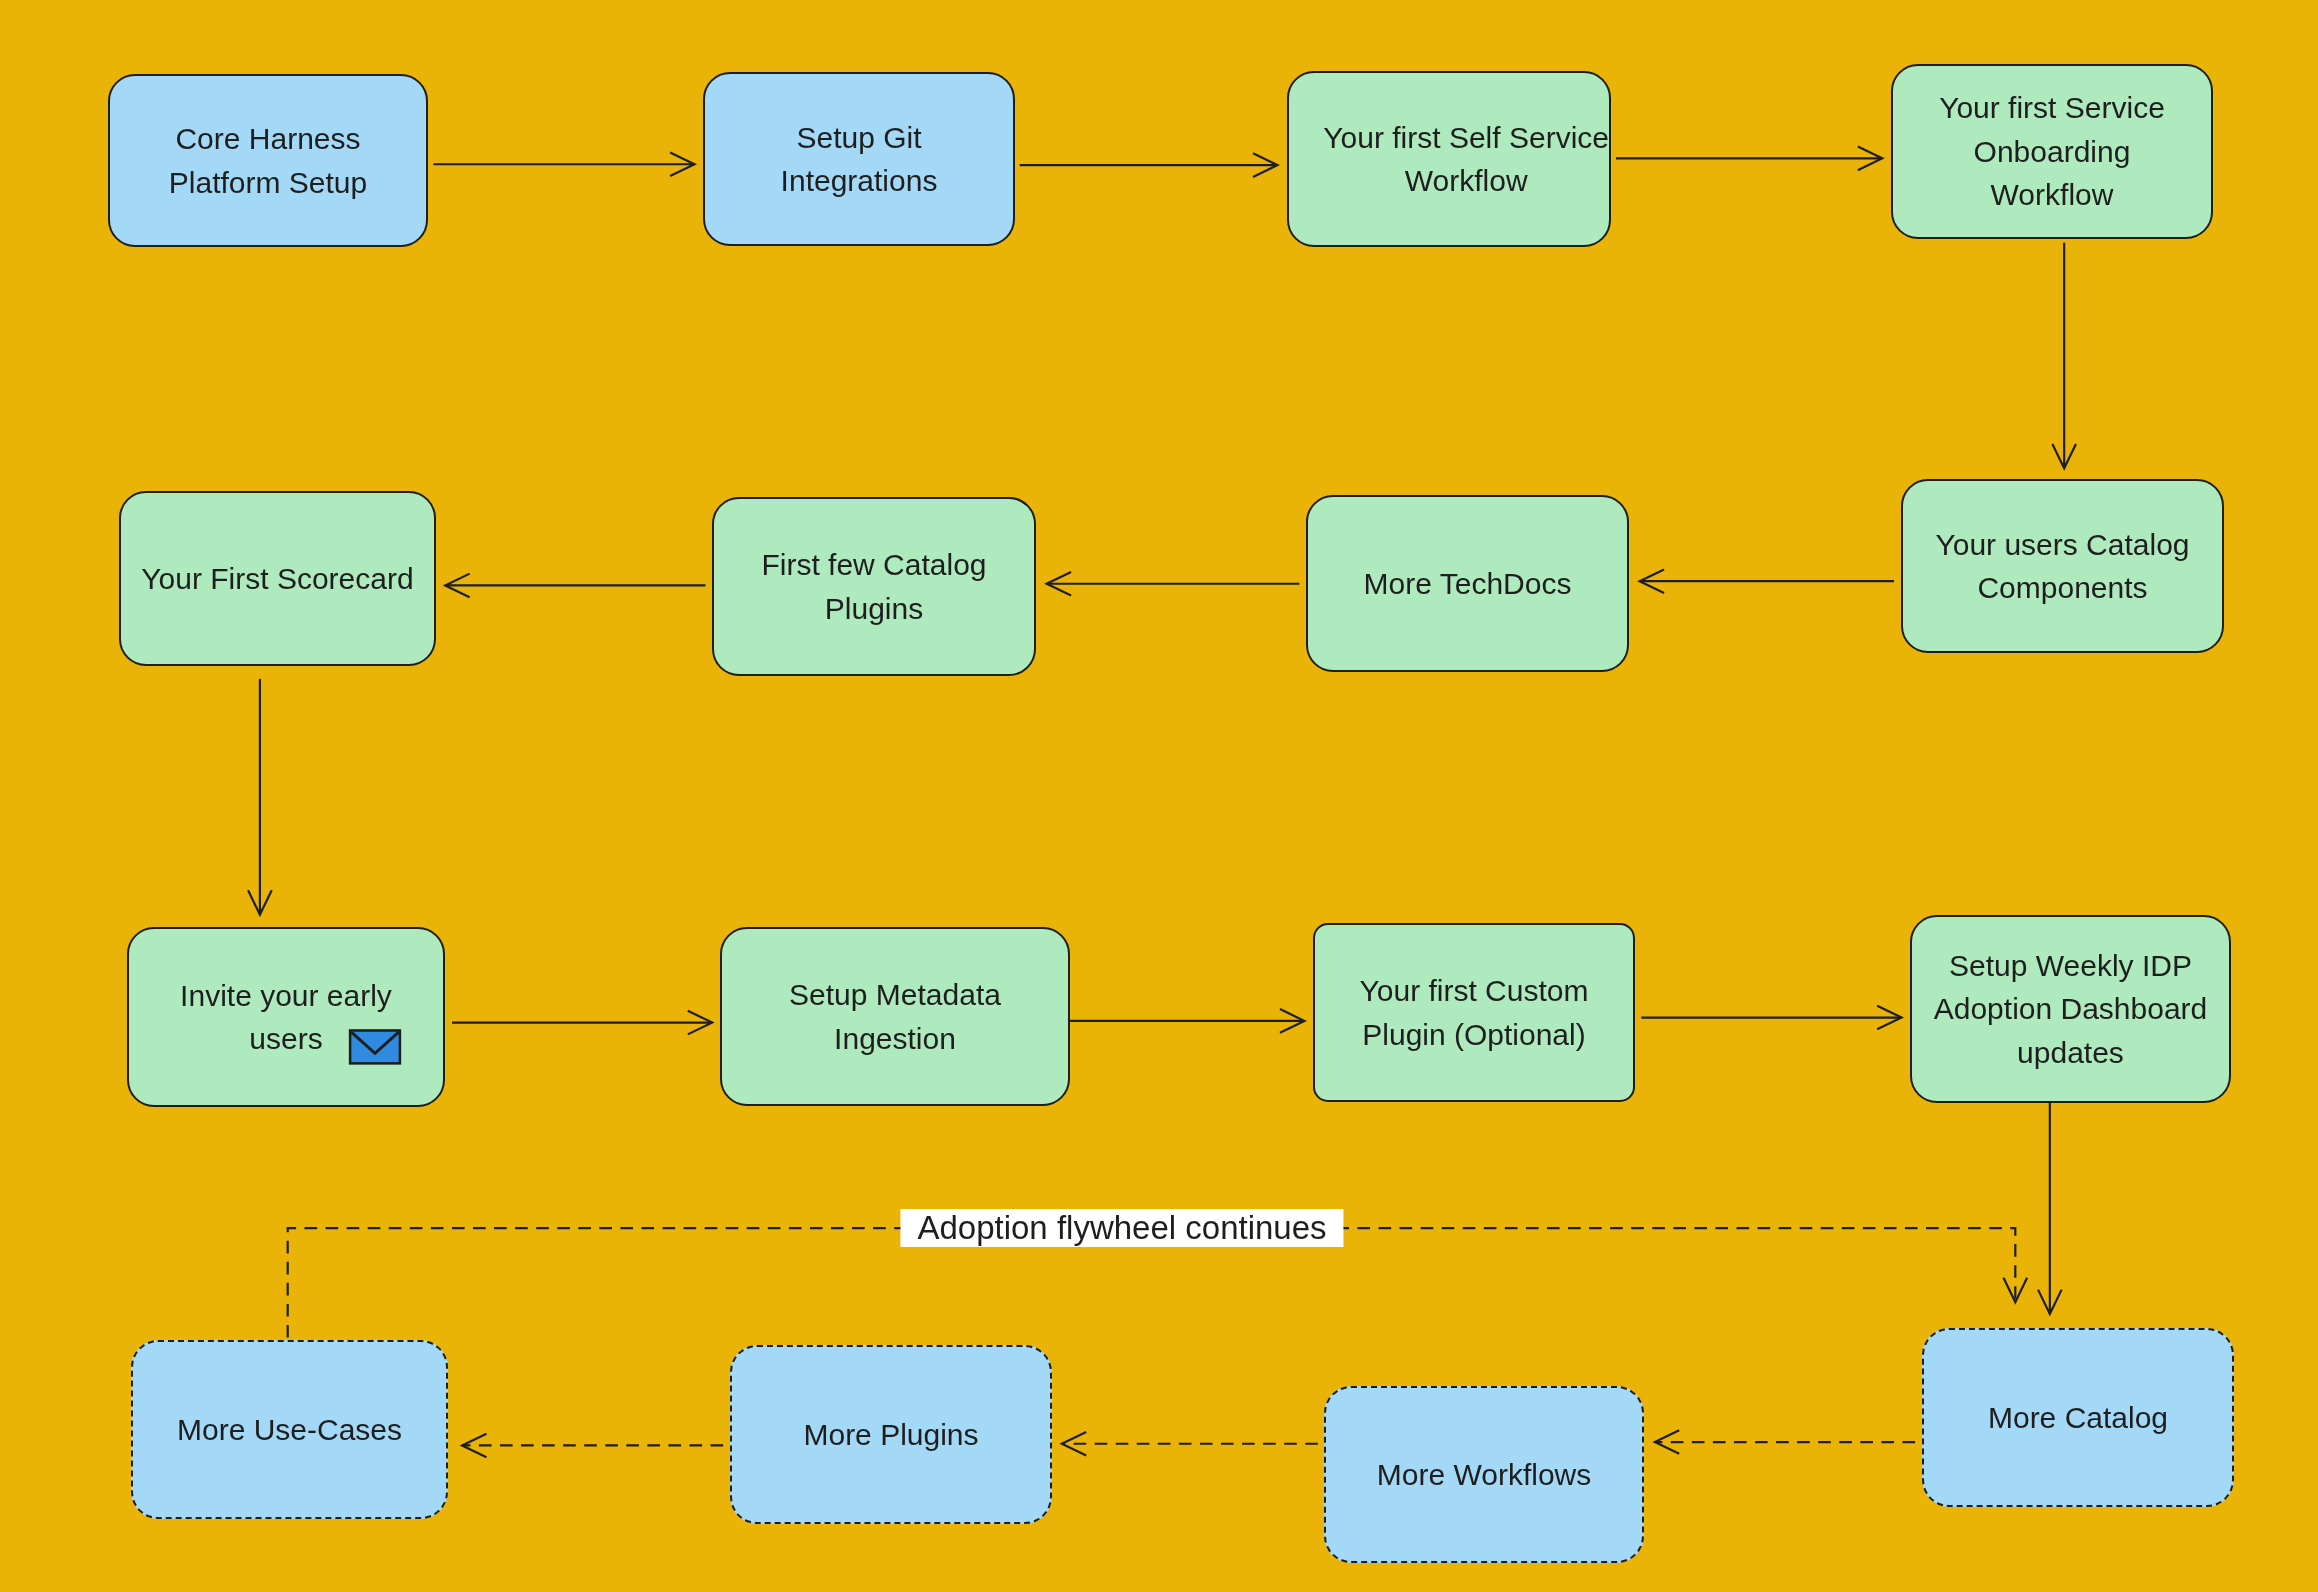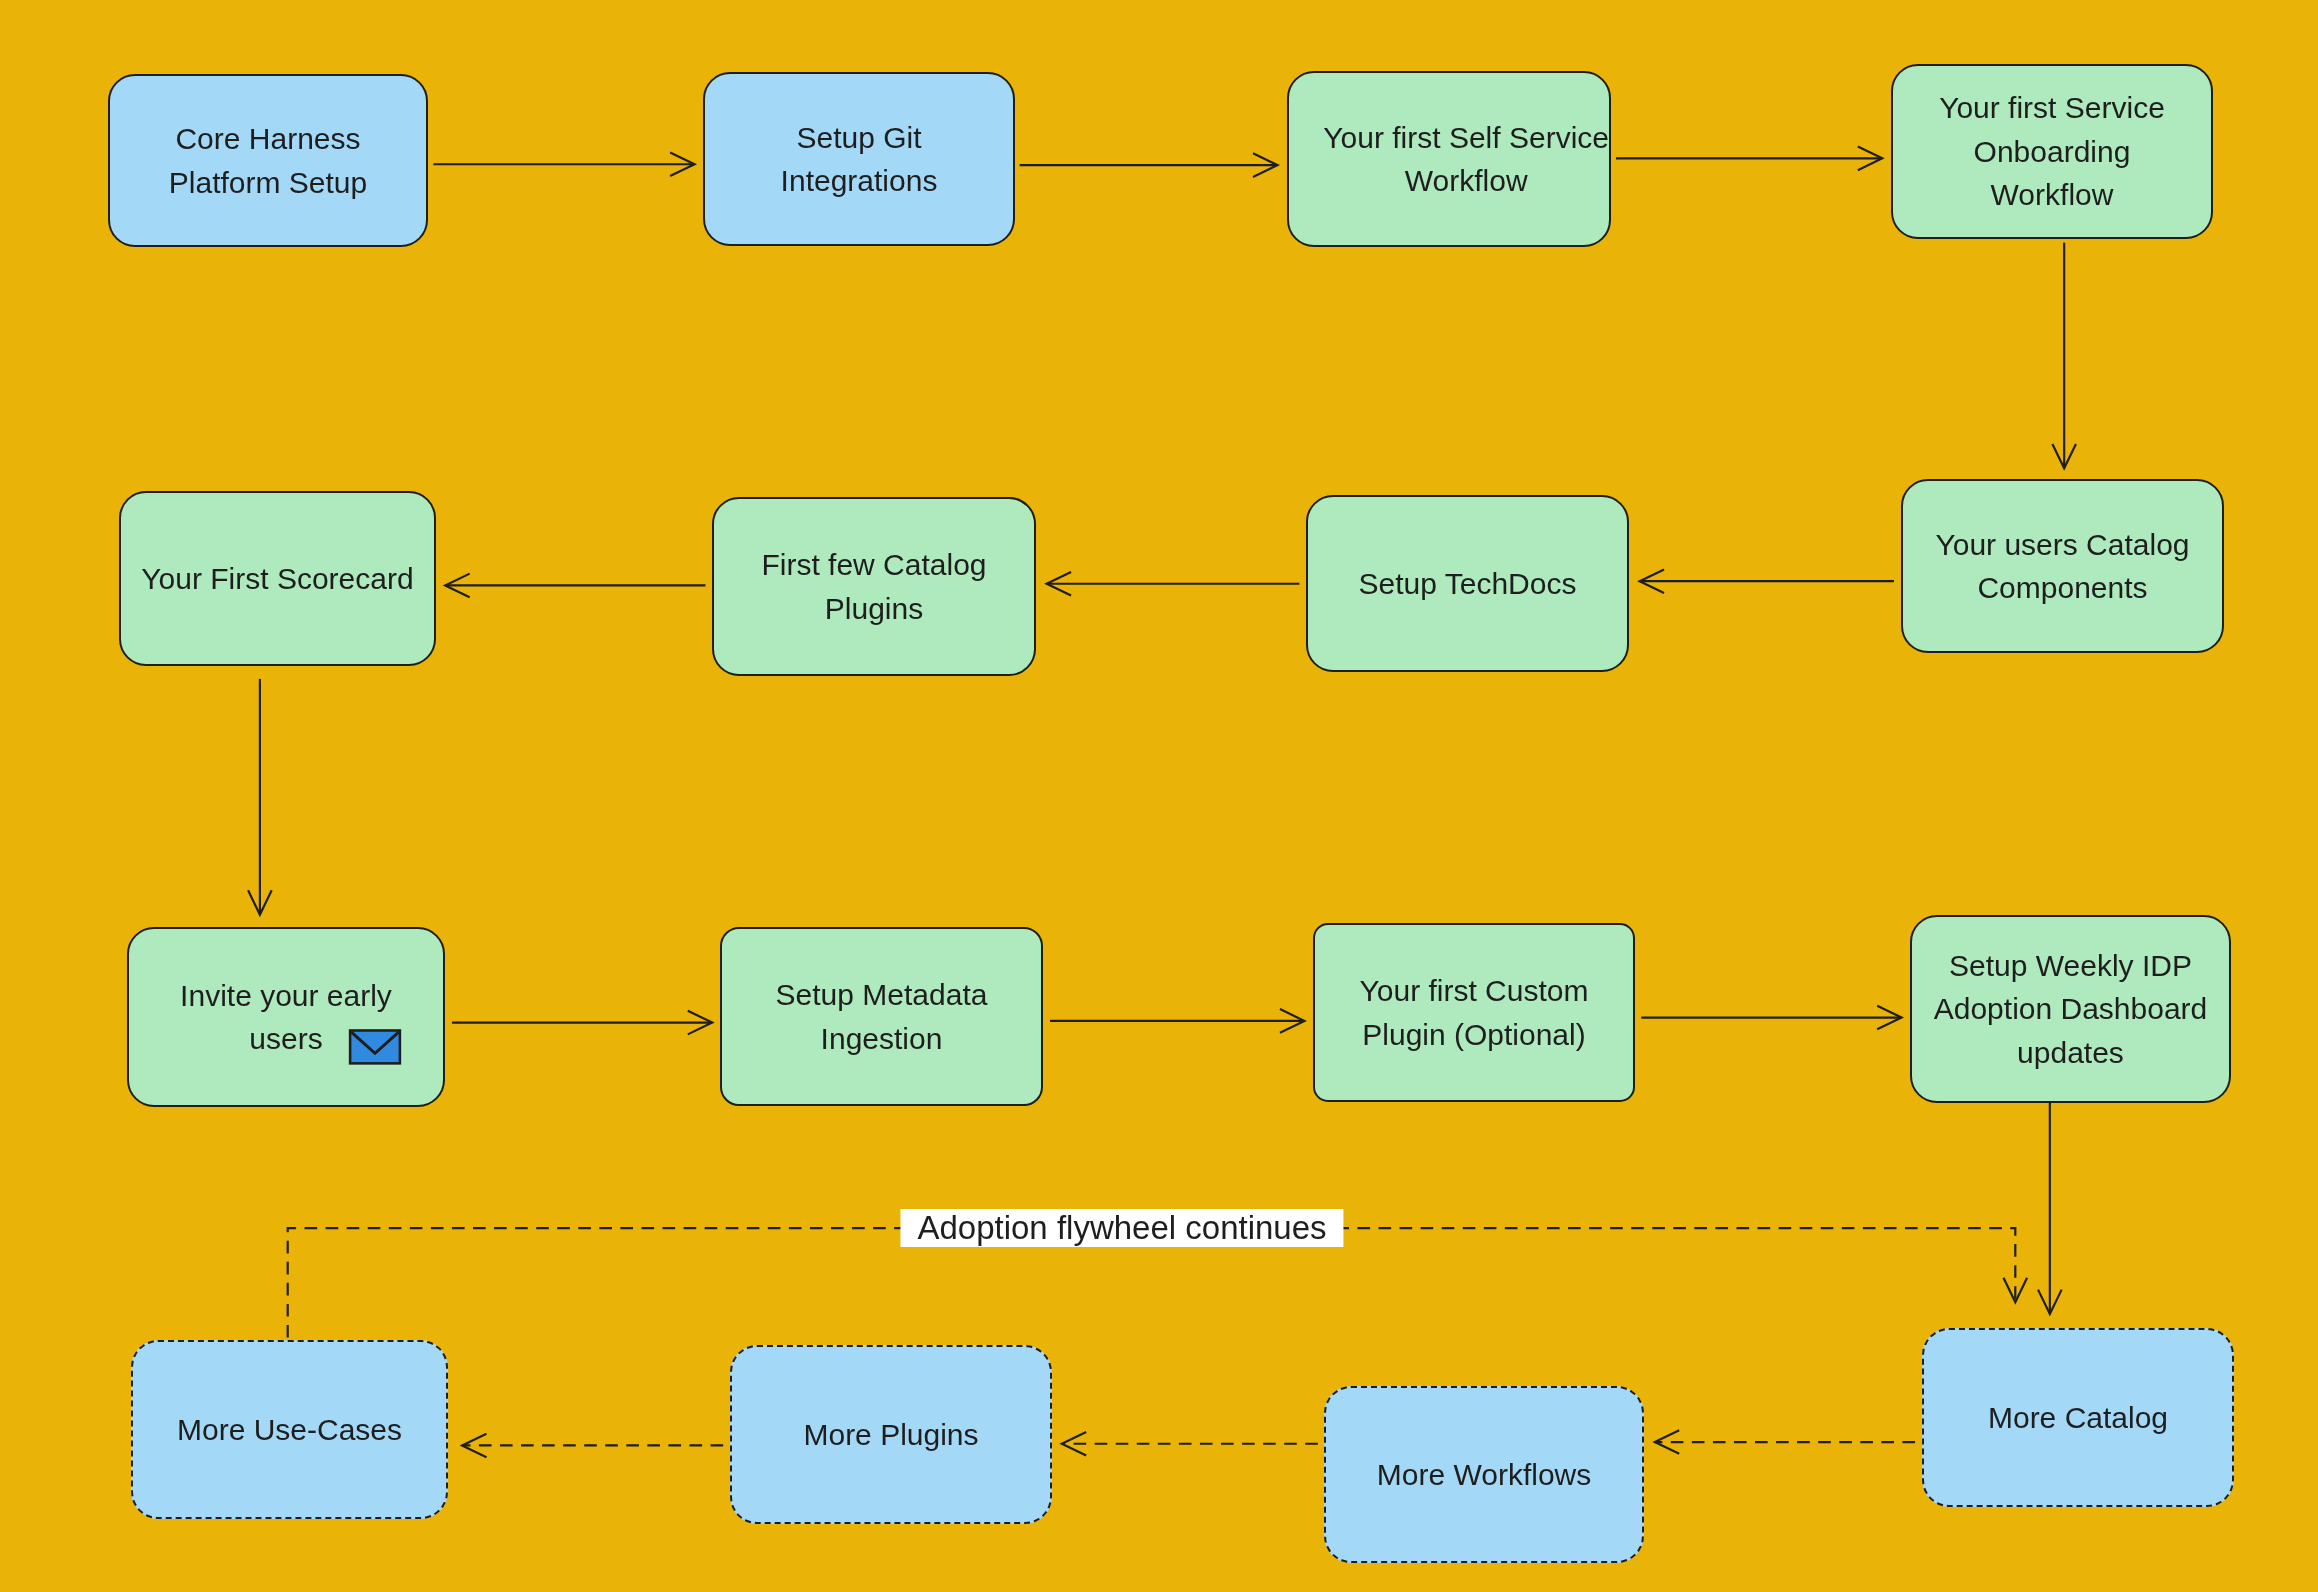--- a/index.html
+++ b/index.html
@@ -108,36 +108,36 @@
   </div>
 
   <div class="node green" style="left:119px;  top:491px;  width:317px; height:175px;">
     <span class="node-label">Your First Scorecard</span>
   </div>
   <div class="node green" style="left:712px;  top:497px;  width:324px; height:179px;">
     <span class="node-label">First few Catalog
 Plugins</span>
   </div>
   <div class="node green" style="left:1306px; top:495px;  width:323px; height:177px;">
-    <span class="node-label">Setup TechDocs</span>
+    <span class="node-label">More TechDocs</span>
   </div>
   <div class="node green" style="left:1901px; top:479px;  width:323px; height:174px;">
     <span class="node-label">Your users Catalog
 Components</span>
   </div>
 
   <div class="node green" style="left:127px;  top:927px; width:318px; height:180px;">
     <span class="node-label">Invite your early
 users</span>
     <svg class="envelope" viewBox="0 0 64 46" xmlns="http://www.w3.org/2000/svg">
       <rect x="2.5" y="4" width="59" height="39" fill="#2f8ae0" stroke="#1e1e1e" stroke-width="3"></rect>
       <path d="M4,6 L32,31 L60,6" fill="none" stroke="#1e1e1e" stroke-width="3.5"></path>
     </svg>
   </div>
-  <div class="node green" style="left:720px;  top:927px; width:323px; height:179px;border-radius:19px;">
+  <div class="node green" style="left:720px;  top:927px; width:350px; height:179px;">
     <span class="node-label">Setup Metadata
 Ingestion</span>
   </div>
   <div class="node green" style="left:1313px; top:923px; width:322px; height:179px;border-radius:15px;">
     <span class="node-label">Your first Custom
 Plugin (Optional)</span>
   </div>
   <div class="node green" style="left:1910px; top:915px; width:321px; height:188px;">
     <span class="node-label">Setup Weekly IDP
 Adoption Dashboard

